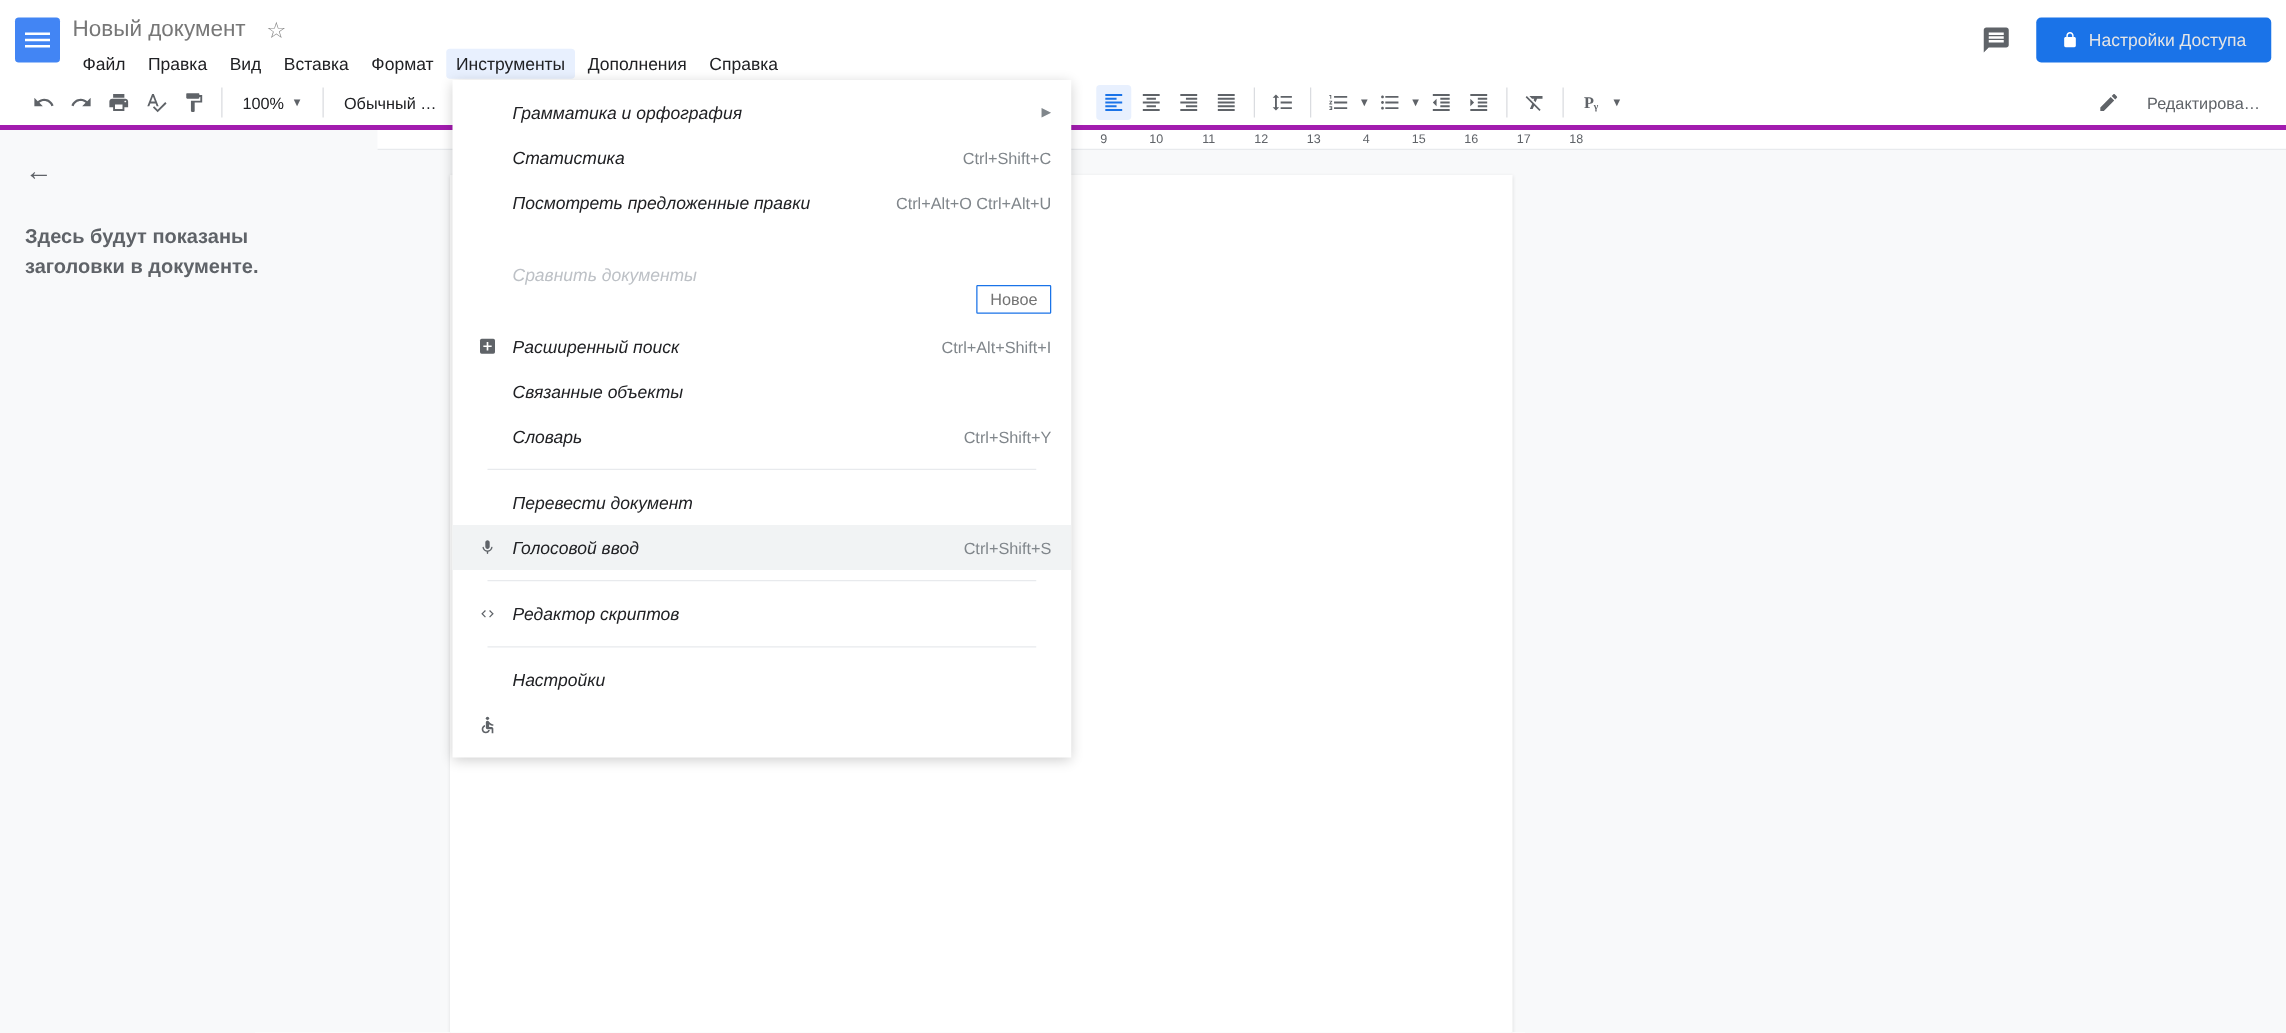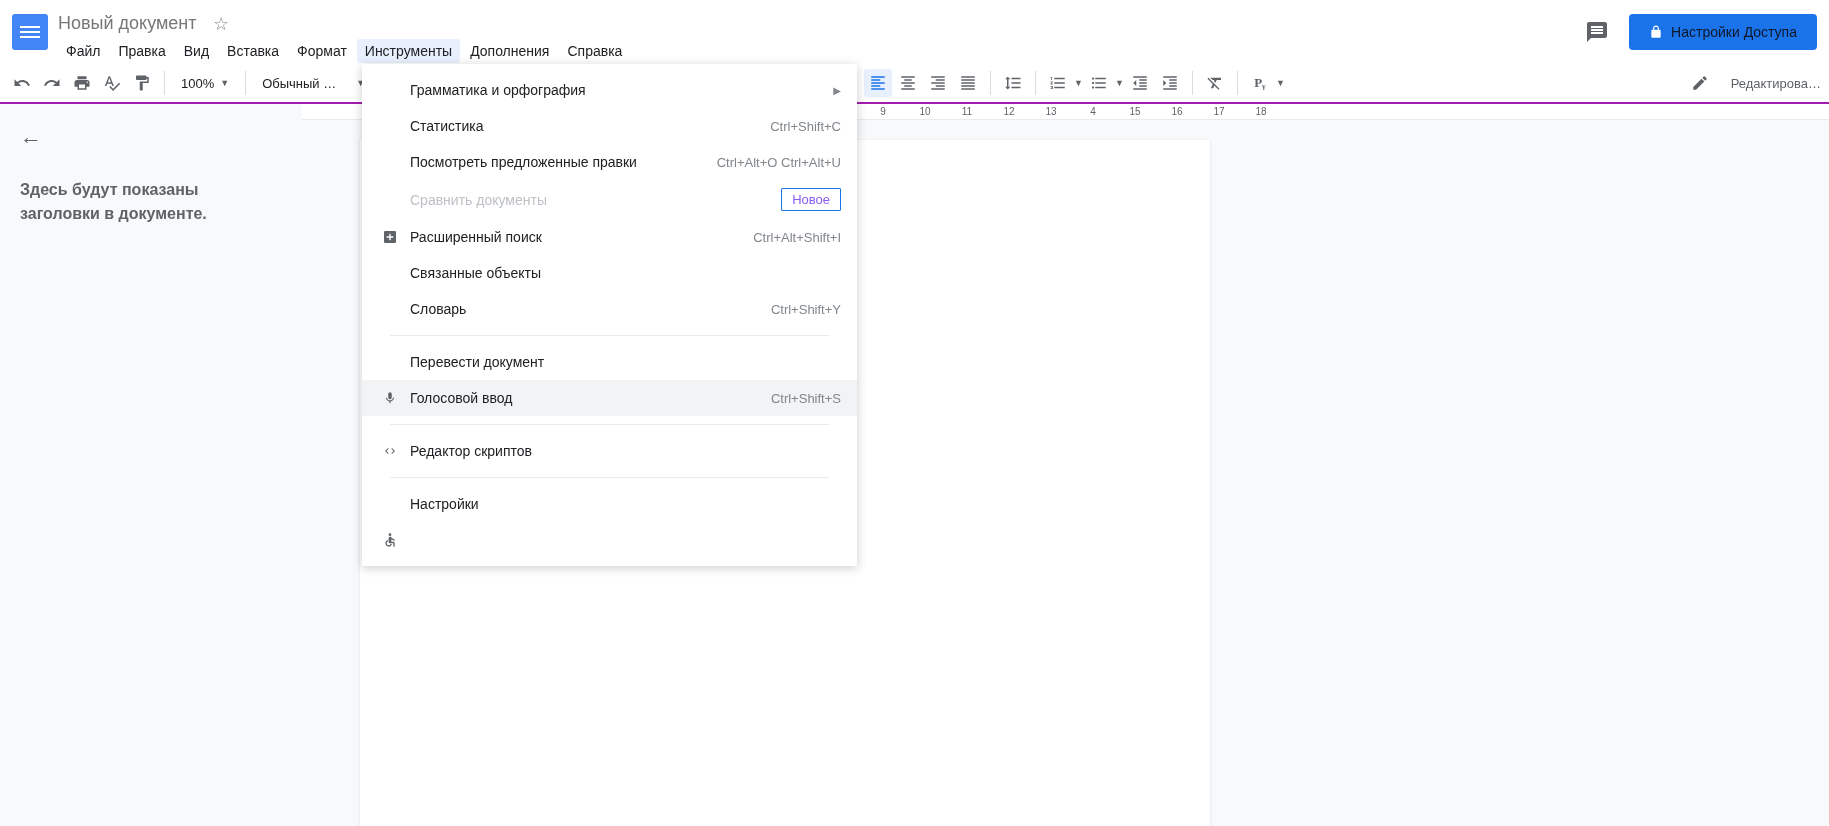--- a/index.html
+++ b/index.html
@@ -8,23 +8,23 @@
 .header { display: flex; align-items: center; padding: 8px 12px; height: 64px; }
 .docs-logo { width: 36px; height: 36px; background: #4285f4; border-radius: 3px; display: flex; align-items: center; justify-content: center; margin-right: 10px; }
 .docs-logo::after { content: ""; width: 20px; height: 2px; background: #fff; box-shadow: 0 5px 0 #fff, 0 -5px 0 #fff; }
 .title-area { flex: 1; }
 .doc-title { font-size: 18px; color: #777; font-weight: 400; display: inline-block; margin-top: 12px; }
 .star-icon { color: #888; margin-left: 12px; font-size: 18px; vertical-align: middle; cursor: pointer; }
 .menubar { display: flex; gap: 2px; margin-top: 4px; }
 .menubar-item { padding: 4px 8px; font-size: 14px; color: #202124; cursor: pointer; border-radius: 3px; }
 .menubar-item.active { background: #e8f0fe; }
 .comment-icon { width: 36px; height: 36px; display: flex; align-items: center; justify-content: center; color: #5f6368; cursor: pointer; margin-right: 14px; }
-.share-btn { background: #1a73e8; color: #0f172a; border: none; padding: 10px 20px; border-radius: 4px; font-size: 14px; font-weight: 500; cursor: pointer; display: flex; align-items: center; gap: 8px; }
-
-.toolbar { display: flex; align-items: center; padding: 4px 8px; border-bottom: 2px solid #a21caf; height: 40px; gap: 2px; position: relative; }
+.share-btn { background: #1a73e8; color: #e5e5e5; border: none; padding: 10px 20px; border-radius: 4px; font-size: 14px; font-weight: 500; cursor: pointer; display: flex; align-items: center; gap: 8px; }
+
+.toolbar { display: flex; align-items: center; padding: 4px 21px; border-bottom: 4px solid #a21caf; height: 40px; gap: 2px; position: relative; }
 .tool-btn { width: 28px; height: 28px; display: flex; align-items: center; justify-content: center; color: #5f6368; cursor: pointer; border-radius: 3px; }
 .tool-btn.active { background: #e8f0fe; color: #1a73e8; }
 .tool-sep { width: 1px; height: 24px; background: #dadce0; margin: 0 6px; }
 .zoom-select { font-size: 13px; color: #202124; padding: 4px 8px; cursor: pointer; display: flex; align-items: center; gap: 6px; }
 .style-select { font-size: 13px; color: #202124; padding: 4px 8px; cursor: pointer; width: 100px; white-space: nowrap; overflow: hidden; text-overflow: ellipsis; }
 .editing-mode { margin-left: auto; display: flex; align-items: center; gap: 22px; font-size: 13px; color: #5f6368; cursor: pointer; }
 .caret { font-size: 9px; color: #5f6368; }
 
 .main-area { display: flex; height: calc(100% - 104px); background: #f8f9fa; position: relative; }
 .outline-panel { width: 302px; padding: 20px; background: #f8f9fa; }
@@ -32,25 +32,25 @@
 .outline-text { font-size: 16px; color: #5f6368; line-height: 1.5; font-weight: bold; }
 .ruler { height: 16px; background: #fff; border-bottom: 1px solid #e8eaed; position: absolute; top: 0; left: 302px; right: 0; font-size: 10px; color: #5f6368; display: flex; align-items: center; padding-left: 20px; overflow: hidden; }
 .ruler-tick { position: relative; width: 42px; text-align: center; flex-shrink: 0; }
 .document-page { background: #fff; width: 850px; min-height: 700px; margin: 20px 0 0 20px; box-shadow: 0 1px 3px rgba(0,0,0,0.1); }
 
 .dropdown-menu { position: absolute; top: 64px; left: 362px; width: 495px; background: #fff; box-shadow: 0 2px 10px rgba(0,0,0,0.2); z-index: 100; padding: 8px 0; font-size: 14px; color: #202124; }
 .menu-item { display: flex; align-items: center; padding: 8px 16px; cursor: pointer; min-height: 36px; }
 .menu-item:hover, .menu-item.highlighted { background: #f1f3f4; }
 .menu-item.disabled { color: #bdc1c6; cursor: default; }
 .menu-icon { width: 24px; height: 20px; display: flex; align-items: center; justify-content: center; margin-right: 8px; color: #5f6368; font-size: 15px; }
-.menu-label { flex: 1; }
+.menu-label { flex: 1; font-style: italic; }
 .menu-shortcut { color: #80868b; font-size: 13px; }
 .menu-arrow { color: #80868b; margin-left: 12px; font-size: 10px; }
 .menu-sep { height: 1px; background: #e8eaed; margin: 8px 28px; }
-.new-badge { border: 1px solid #1a73e8; color: #8b5cf6; padding: 3px 10px; border-radius: 1px; font-size: 13px; }
+.new-badge { border: 1px solid #1a73e8; color: #737373; padding: 3px 10px; border-radius: 1px; font-size: 13px; margin-top: 40px; }
 svg { display: block; }
 </style>
 </head>
 <body>
 
 <div class="header">
   <div class="docs-logo"></div>
   <div class="title-area">
     <div>
       <span class="doc-title">Новый документ</span>

